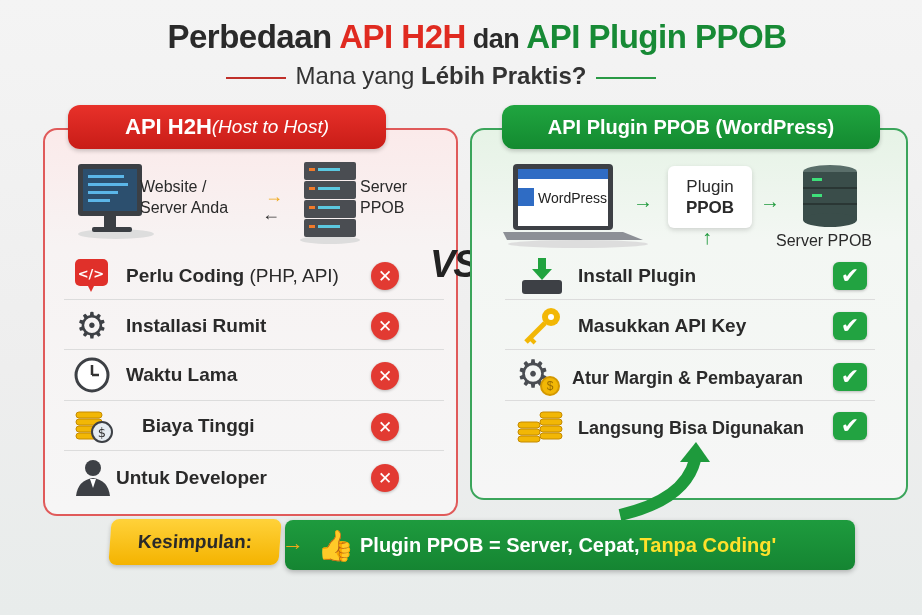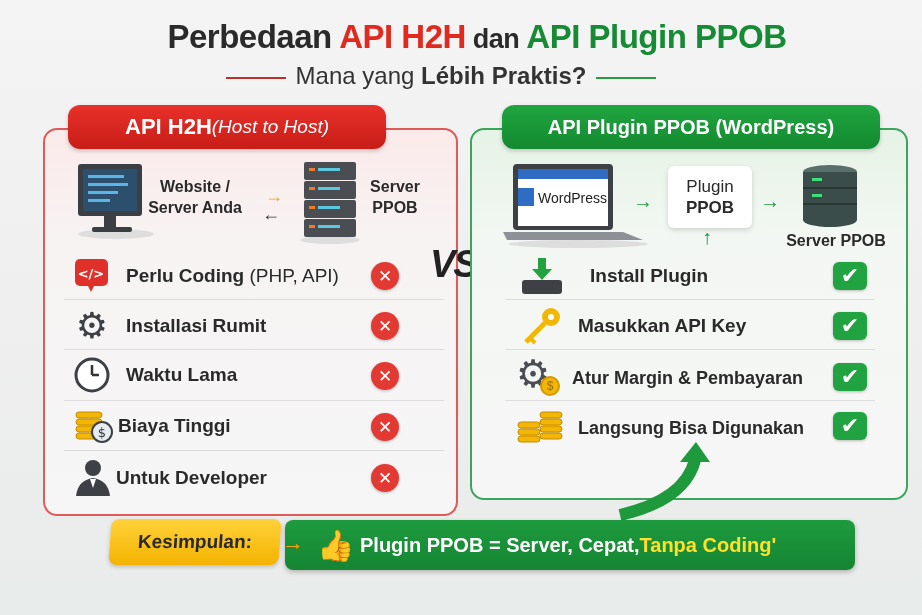--- a/index.html
+++ b/index.html
@@ -9,21 +9,21 @@
 .title .dan{font-size:27px}
 .subtitle{position:absolute;top:62px;left:0;width:882px;text-align:center;font-size:24px;color:#333}
 .subtitle b{font-weight:bold}
 .subline{display:inline-block;width:60px;height:2px;vertical-align:middle;margin:0 10px}
 .panel-left{position:absolute;left:43px;top:128px;width:415px;height:388px;border:2px solid #e05a5a;border-radius:14px;background:linear-gradient(180deg,#fbeaea 0%,#f7f3f3 30%,#f6f6f6 100%)}
 .panel-right{position:absolute;left:470px;top:128px;width:438px;height:372px;border:2px solid #3ba55b;border-radius:14px;background:linear-gradient(180deg,#e6f3e6 0%,#f3f7f3 30%,#f6f6f6 100%)}
 .hdr-left{position:absolute;left:68px;top:105px;width:318px;height:44px;border-radius:12px;background:linear-gradient(180deg,#e8312a,#c81c17);color:#fff;font-size:22px;font-weight:bold;display:flex;align-items:center;justify-content:center;box-shadow:0 2px 4px rgba(0,0,0,.2)}
 .hdr-left i{font-weight:normal;font-size:19px;}
 .hdr-right{position:absolute;left:502px;top:105px;width:378px;height:44px;border-radius:12px;background:linear-gradient(180deg,#20a540,#138a30);color:#fff;font-size:20px;font-weight:bold;display:flex;align-items:center;justify-content:center;box-shadow:0 2px 4px rgba(0,0,0,.2)}
 .abs{position:absolute}
-.label-bold{font-weight:bold;font-size:16px;line-height:21px;color:#2a2a2a;text-align:center}
+.label-bold{font-weight:normal;font-size:16px;line-height:21px;color:#2a2a2a;text-align:left}
 .row{position:absolute;display:flex;align-items:center}
 .row-text{font-size:19px;font-weight:bold;color:#2a2a2a}
 .row-text span{font-weight:normal}
 .sep{position:absolute;height:1px;background:#dcdcdc}
 .xmark{position:absolute;width:28px;height:28px;border-radius:50%;background:#e23a32;color:#fff;font-weight:bold;font-size:17px;display:flex;align-items:center;justify-content:center;box-shadow:0 1px 3px rgba(0,0,0,.25)}
 .check{position:absolute;width:34px;height:28px;border-radius:6px;background:#22a341;color:#fff;font-weight:bold;font-size:22px;display:flex;align-items:center;justify-content:center;box-shadow:0 1px 3px rgba(0,0,0,.25)}
 .vs{position:absolute;left:430px;top:243px;font-size:38px;font-weight:bold;font-style:italic;color:#222;letter-spacing:-2px}
 .kes{position:absolute;left:110px;top:519px;width:170px;height:46px;border-radius:8px;background:linear-gradient(180deg,#ffd23a,#f4b300);font-size:19px;font-weight:bold;color:#2a2a2a;display:flex;align-items:center;justify-content:center;box-shadow:0 2px 4px rgba(0,0,0,.2);transform:skewX(-4deg)}
 .concl{position:absolute;left:285px;top:520px;width:570px;height:50px;border-radius:8px;background:linear-gradient(180deg,#1e9b3e,#158532);color:#fff;font-size:20px;font-weight:bold;display:flex;align-items:center;padding-left:75px;box-shadow:0 2px 5px rgba(0,0,0,.25)}
 .concl .yl{color:#ffe12b;}
@@ -114,21 +114,21 @@
 
 <div class="row" style="left:74px;top:408px">
   <svg width="40" height="36">
       <rect x="2" y="4" width="26" height="6" rx="3" fill="#f2b705" stroke="#c58a00"></rect>
       <rect x="2" y="11" width="26" height="6" rx="3" fill="#f2b705" stroke="#c58a00"></rect>
       <rect x="2" y="18" width="26" height="6" rx="3" fill="#f2b705" stroke="#c58a00"></rect>
       <rect x="2" y="25" width="26" height="6" rx="3" fill="#f2b705" stroke="#c58a00"></rect>
       <circle cx="28" cy="24" r="10" fill="#e6edf2" stroke="#3d4045" stroke-width="2"></circle>
       <text x="28" y="29" font-size="13" text-anchor="middle" fill="#333" font-family="DejaVu Sans,sans-serif">$</text>
     </svg>
-  <div class="row-text" style="margin-left:4px">Biaya Tinggi</div>
+  <div class="row-text" style="margin-left:28px">Biaya Tinggi</div>
 </div>
 <div class="xmark" style="left:371px;top:413px">✕</div>
 <div class="sep" style="left:64px;top:450px;width:380px"></div>
 
 <div class="row" style="left:74px;top:458px">
   <svg width="38" height="40">
       <circle cx="19" cy="10" r="8" fill="#3d4045"></circle>
       <path d="M2 38 Q4 22 19 20 Q34 22 36 38 Z" fill="#3d4045"></path>
       <polygon points="16,21 22,21 19,30" fill="#fff"></polygon>
     </svg>
@@ -167,21 +167,21 @@
     <rect x="12" y="30" width="10" height="3" fill="#3ee07a"></rect>
 </svg>
 <div class="abs label-bold" style="left:776px;top:230px;width:120px">Server PPOB</div>
 
 <div class="row" style="left:520px;top:256px">
   <svg width="44" height="40">
       <rect x="18" y="2" width="8" height="12" fill="#21a33f"></rect>
       <polygon points="12,13 32,13 22,24" fill="#21a33f"></polygon>
       <rect x="2" y="24" width="40" height="14" rx="3" fill="#3d4045"></rect>
     </svg>
-  <div class="row-text" style="margin-left:26px">Install Plugin</div>
+  <div class="row-text" style="margin-left:14px">Install Plugin</div>
 </div>
 <div class="check" style="left:833px;top:262px">✔</div>
 <div class="sep" style="left:505px;top:299px;width:370px"></div>
 
 <div class="row" style="left:520px;top:306px">
   <svg width="44" height="40">
       <circle cx="31" cy="11" r="9" fill="#f2b705"></circle>
       <circle cx="31" cy="11" r="3" fill="#fff"></circle>
       <line x1="25" y1="17" x2="6" y2="36" stroke="#f2b705" stroke-width="5"></line>
       <line x1="10" y1="32" x2="15" y2="37" stroke="#f2b705" stroke-width="4"></line>

